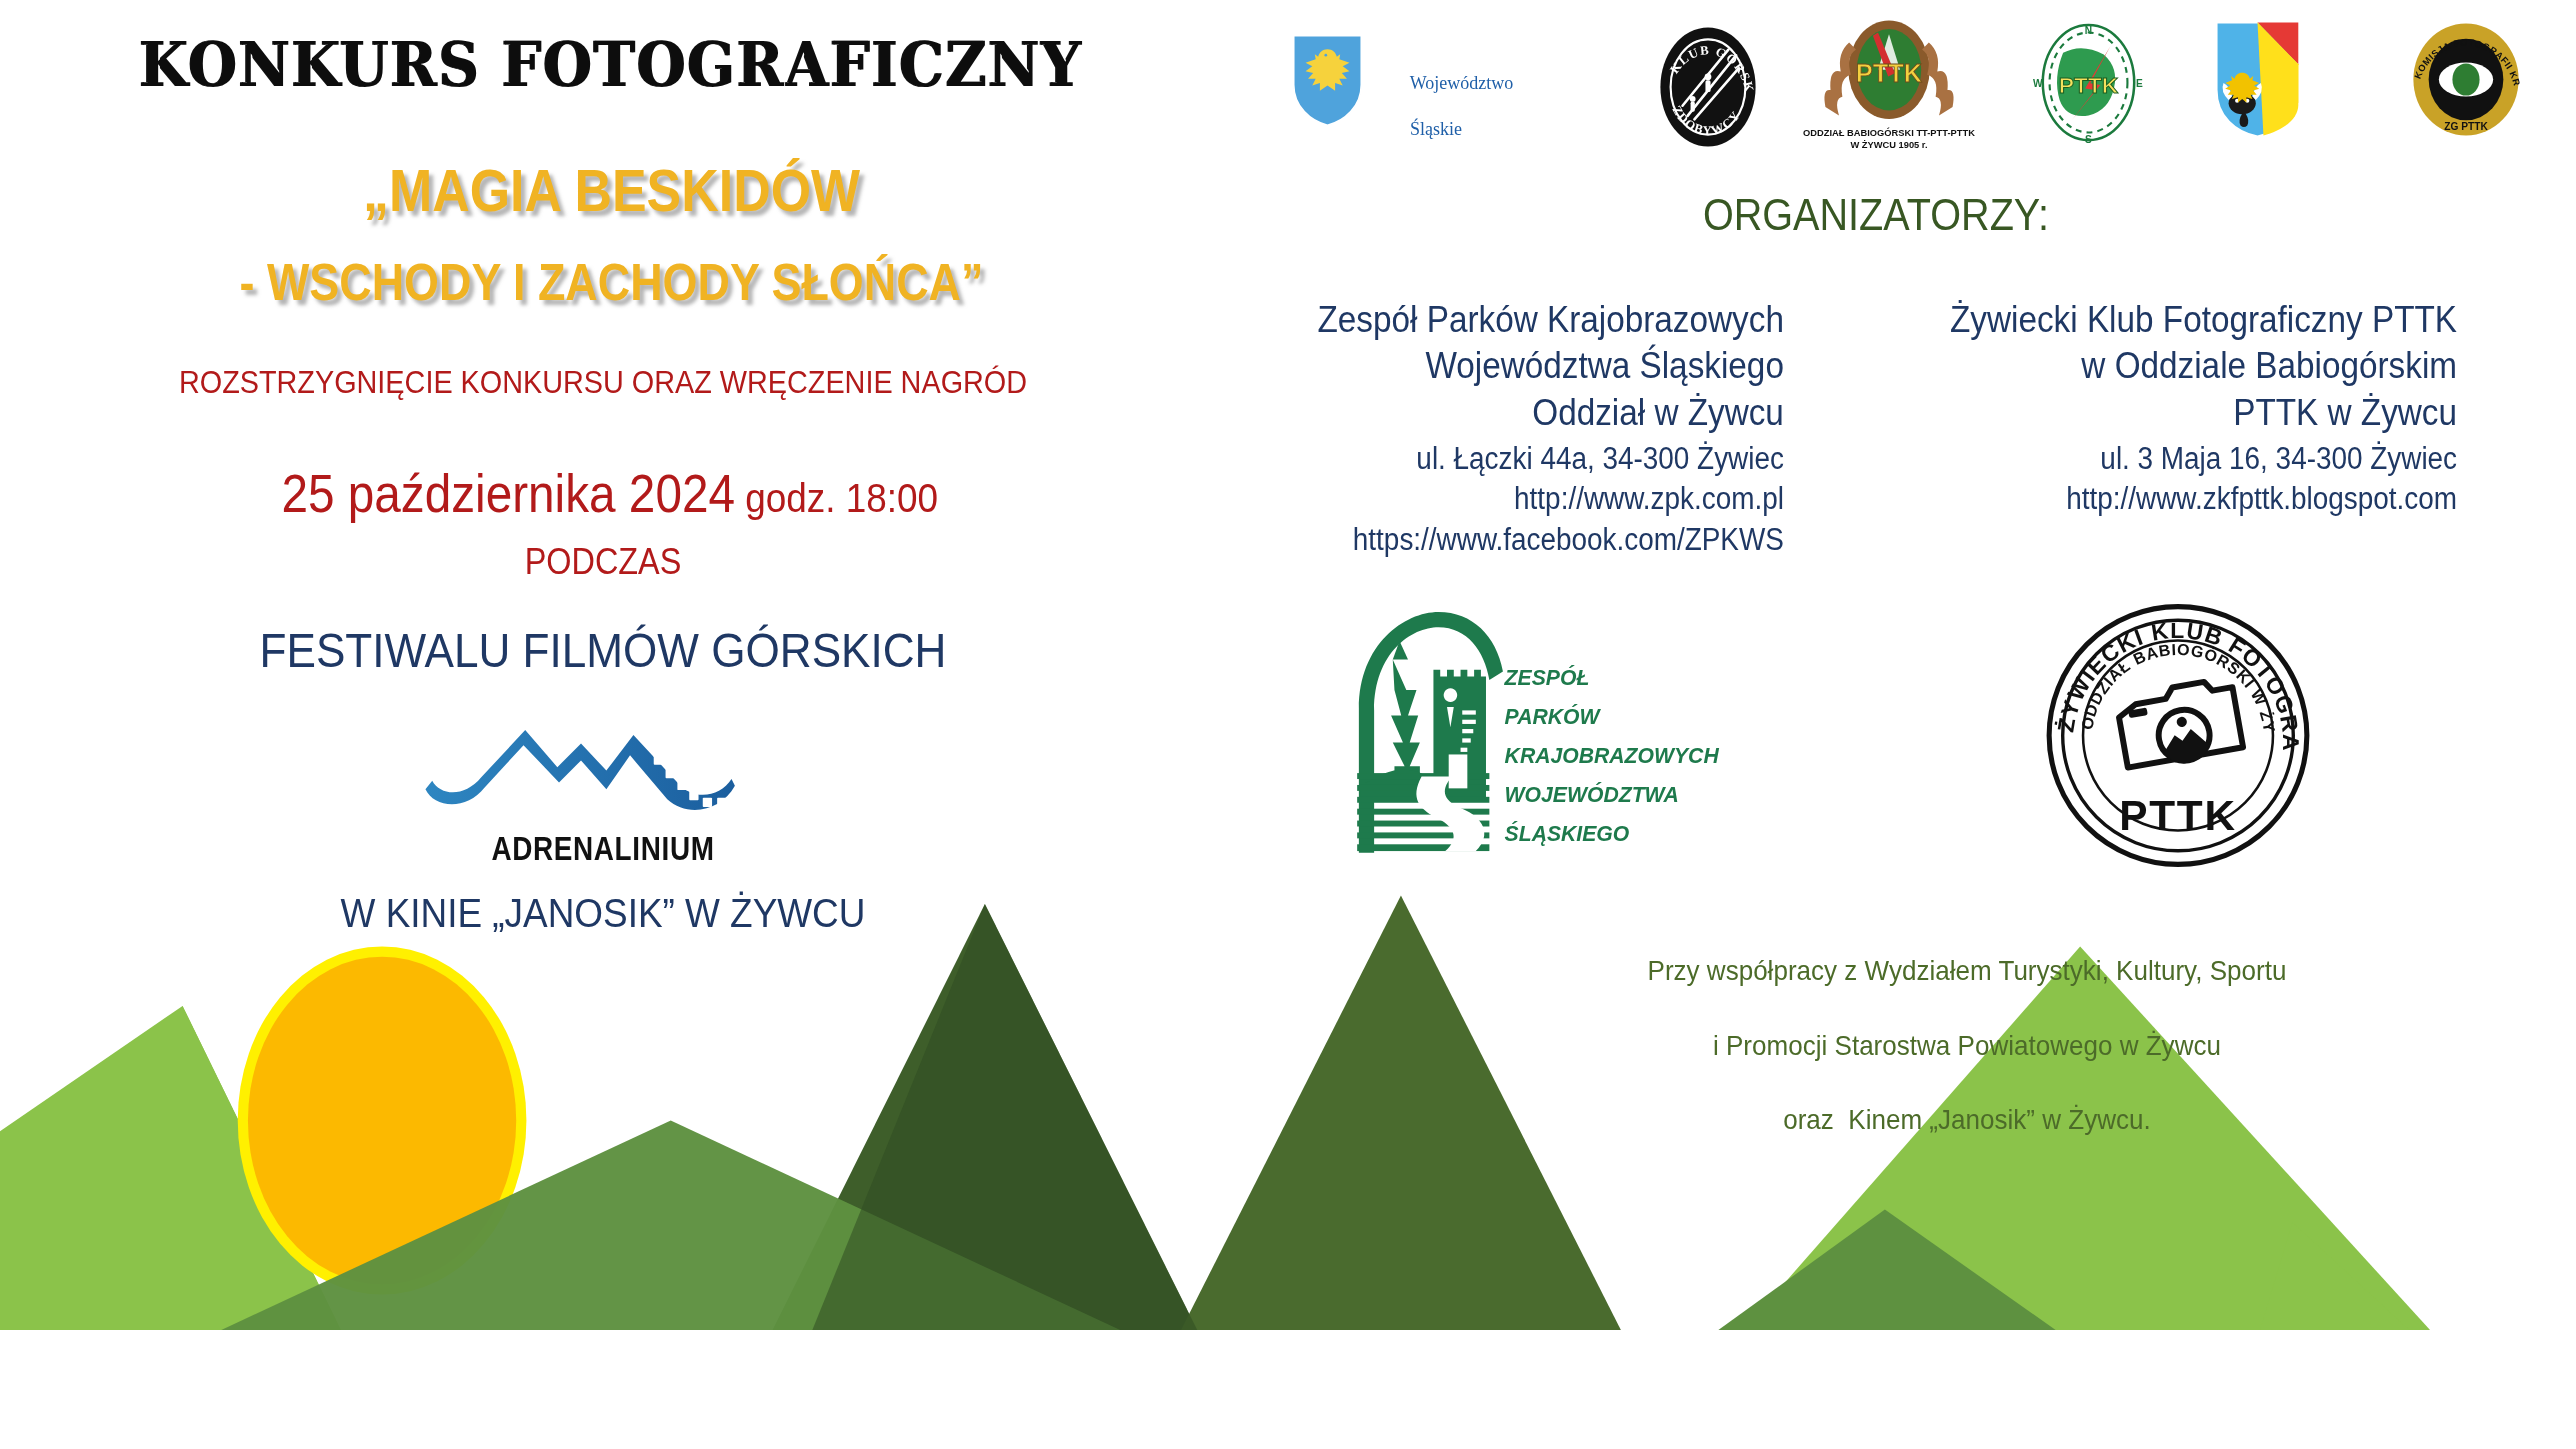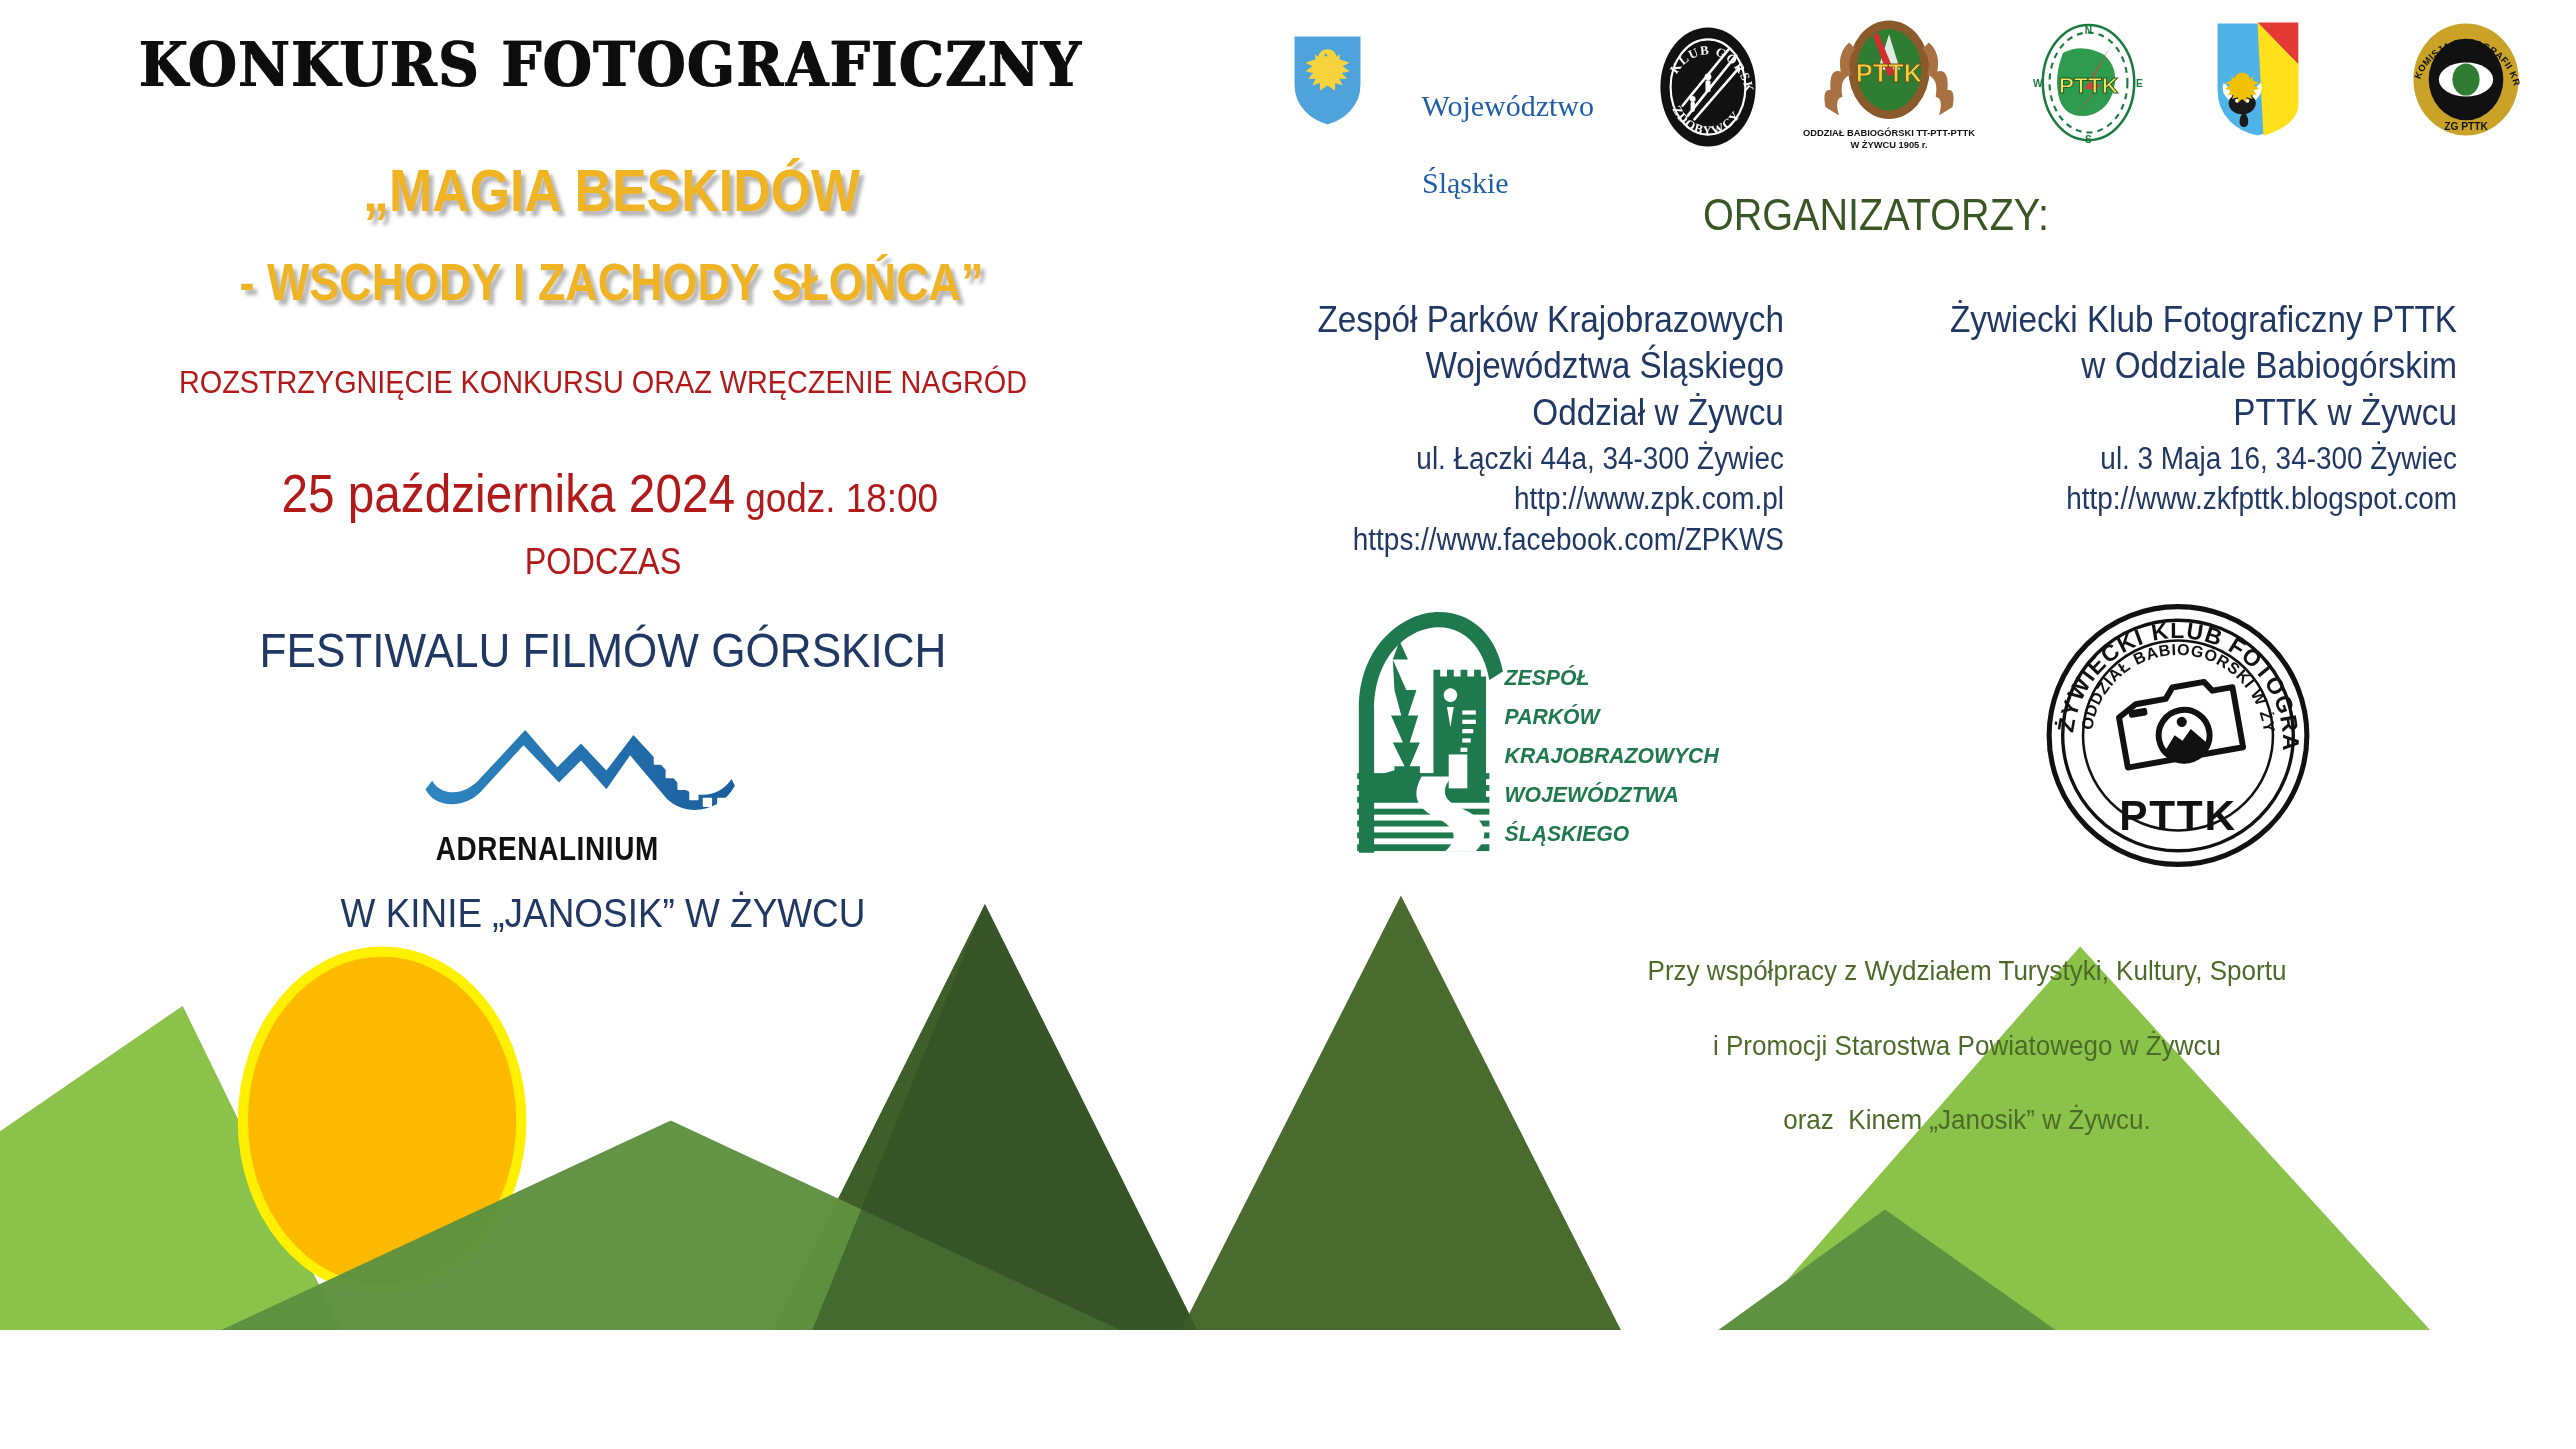--- a/index.html
+++ b/index.html
@@ -105,21 +105,21 @@
     text-align: center; font-size: 41px;
     z-index: 20;
   }
 
   
   #adrenalinium {
     position: absolute;
     left: 399px; top: 730px;
     width: 408px; height: 136px;
     z-index: 20;
-    text-align: left;
+    text-align: center;
   }
   #adrenalinium .word {
     margin-top: 3.4px;
     font-family: "Liberation Sans", sans-serif;
     font-size: 34px;
     font-weight: 700;
     letter-spacing: 0.8px;
     color: #111111;
     transform: scaleX(0.82);
     display: block;
@@ -256,21 +256,21 @@
   <div class="logo" style="left:1292px; top:34px;">
     <svg width="71" height="93" viewBox="0 0 84 110">
       <path d="M2,2 H82 V60 C82,86 62,103 42,108 C22,103 2,86 2,60 Z" fill="#4FA3DC" stroke="#ffffff" stroke-width="2"></path>
       <g fill="#F6D23C">
         <path d="M42,18 c-6,0 -10,4 -11,9 l-4,-3 1,6 -12,4 8,4 -8,6 9,2 -6,7 9,0 -4,8 9,-3 0,9 9,-6 9,6 0,-9 9,3 -4,-8 9,0 -6,-7 9,-2 -8,-6 8,-4 -12,-4 1,-6 -4,3 c-1,-5 -5,-9 -11,-9 z"></path>
         <circle cx="42" cy="24" r="4" fill="#F6D23C"></circle>
       </g>
       <circle cx="40" cy="25" r="1.6" fill="#4FA3DC"></circle>
     </svg>
   </div>
-  <div class="txt" style="left:1392px; top:49px; color:#1F5FA8; font-size:30px; line-height:1.28; font-family:'Liberation Serif', serif;">
+  <div class="txt" style="left:1392px; top:49px; color:#1F5FA8; font-size:18px; line-height:1.28; font-family:'Liberation Serif', serif;">
     <span>Województwo</span><br>
     <span>Śląskie</span>
   </div>
 
   <div class="logo" style="left:1657px; top:24px;">
     <svg width="102" height="126" viewBox="0 0 120 148">
       <ellipse cx="60" cy="74" rx="56" ry="70" fill="#111111"></ellipse>
       <ellipse cx="60" cy="74" rx="44" ry="56" fill="none" stroke="#ffffff" stroke-width="2.5"></ellipse>
       <path id="kgTop" d="M 16,80 A 45,56 0 0 1 104,80" fill="none"></path>
       <text font-family="'Liberation Serif', serif" font-size="15" font-weight="700" fill="#ffffff" letter-spacing="1.5">

